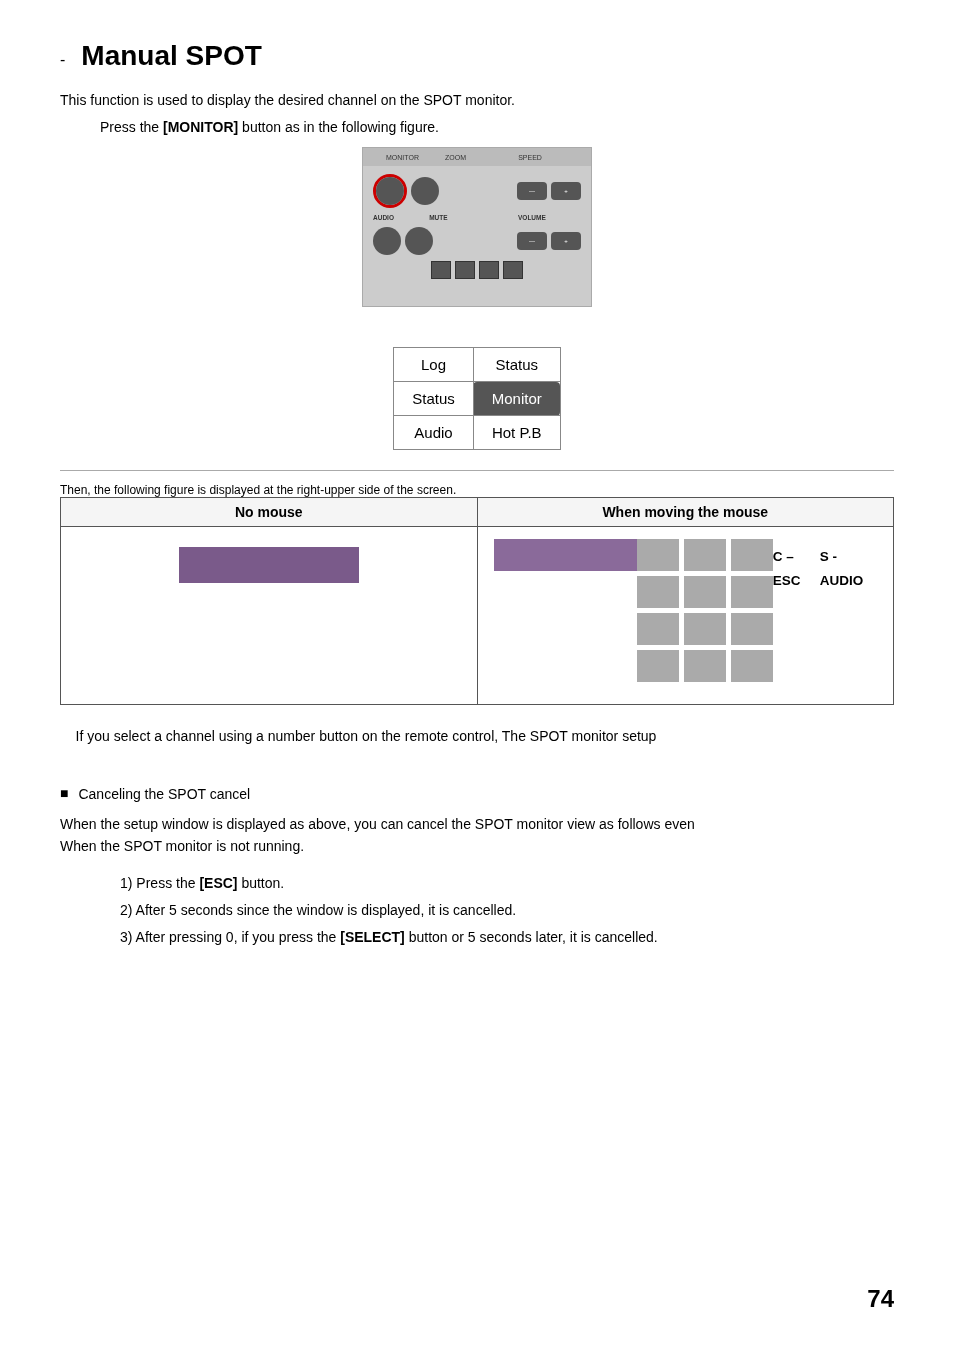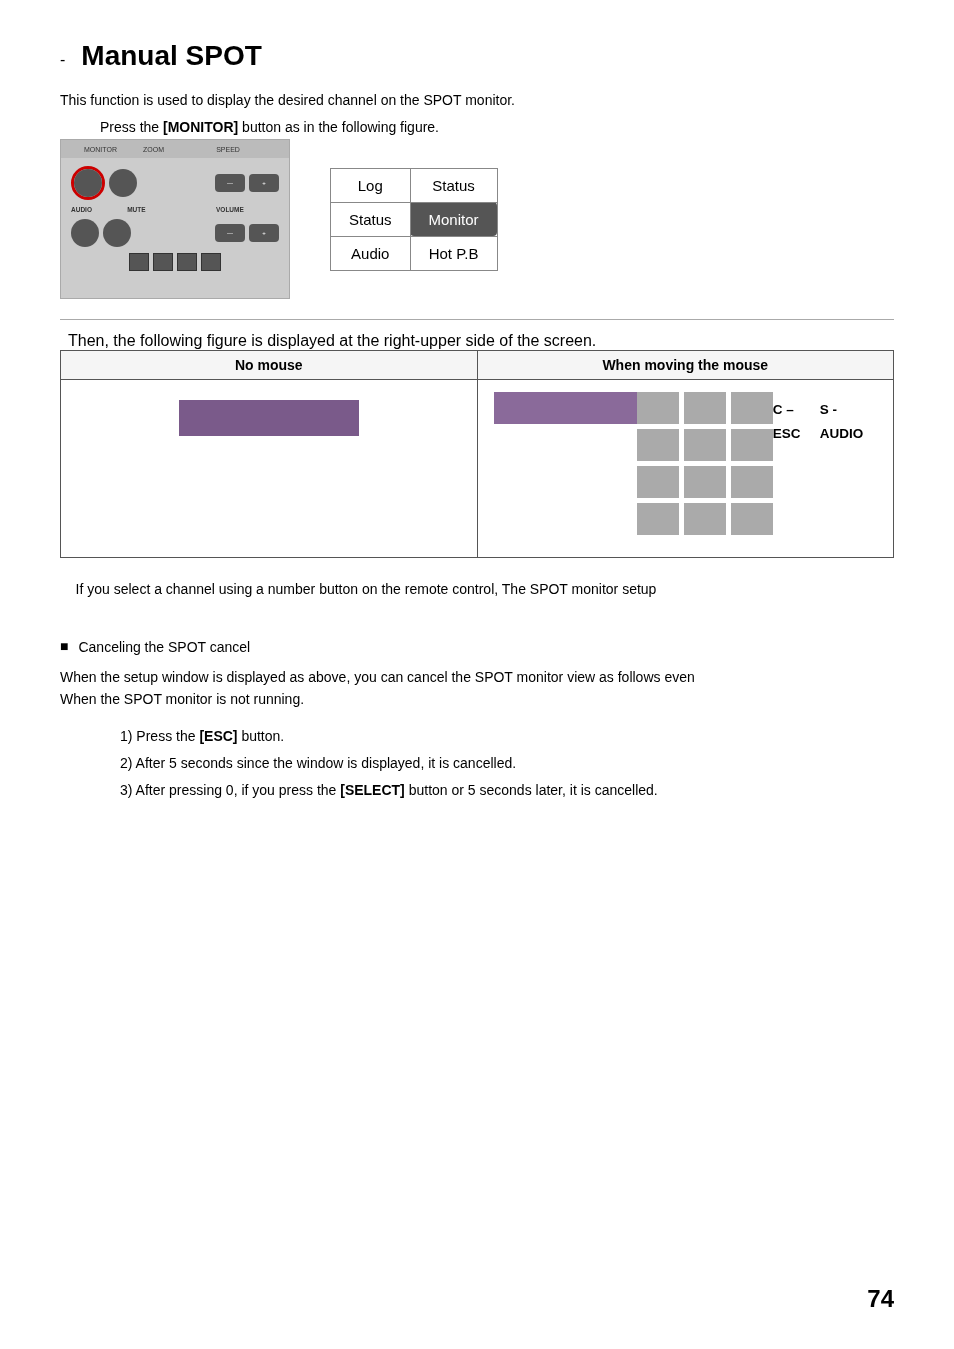--- a/index.html
+++ b/index.html
@@ -28,30 +28,31 @@
       font-size: 28px;
       font-weight: bold;
     }
 
     .intro-text {
       margin-bottom: 6px;
       line-height: 1.5;
     }
     .press-text {
       margin-left: 40px;
-      margin-bottom: 1px;
+      margin-bottom: 9px;
       line-height: 1.5;
     }
 
     
     .figures-row {
       display: flex;
       align-items: center;
       gap: 40px;
       margin-bottom: 20px;
+      flex-direction: column;
     }
 
     
     .remote-diagram {
       border: 1px solid #aaa;
       background: #e8e8e8;
       width: 230px;
       height: 160px;
       position: relative;
       display: flex;
@@ -172,22 +173,21 @@
     
     .section-sep {
       border: none;
       border-top: 1px solid #aaa;
       margin: 12px 0 12px 0;
     }
 
     
     .then-text {
       margin-bottom: 0;
-      font-size: 16px;
-      margin-left: 8px;
+      font-size: 12px;
     }
 
     
     .comparison-table {
       border-collapse: collapse;
       width: 100%;
       margin-top: 0;
     }
     .comparison-table th {
       border: 1px solid #555;

